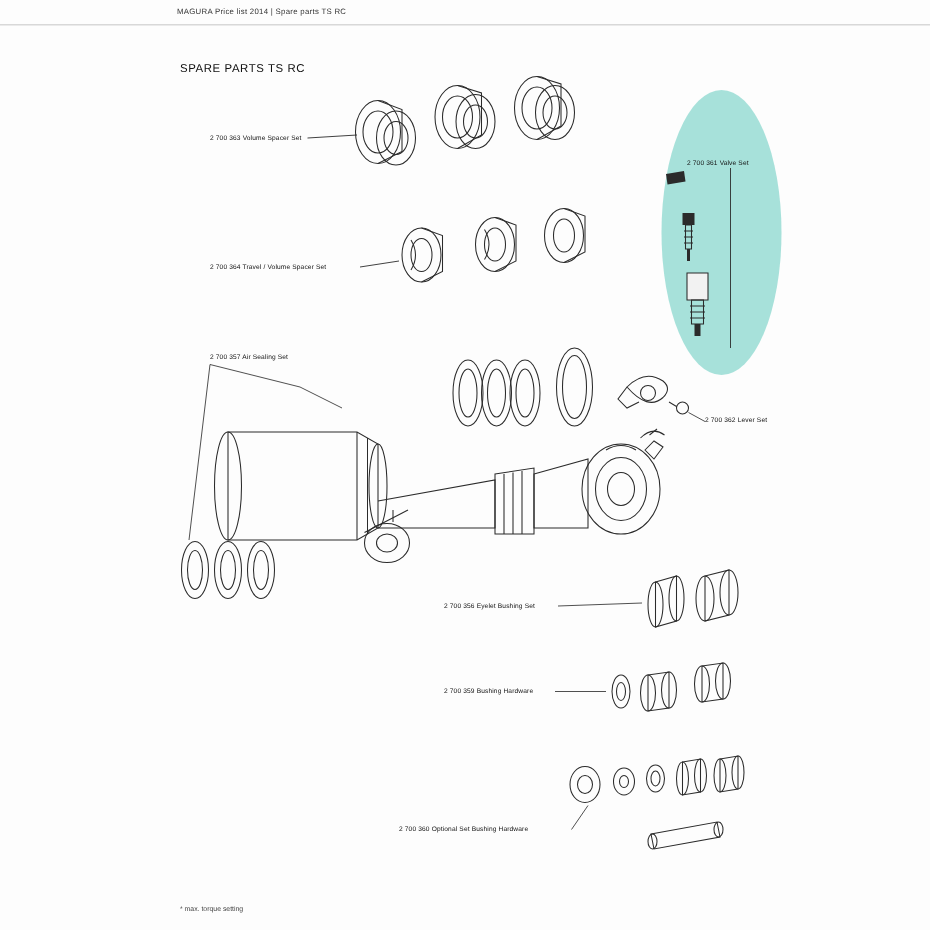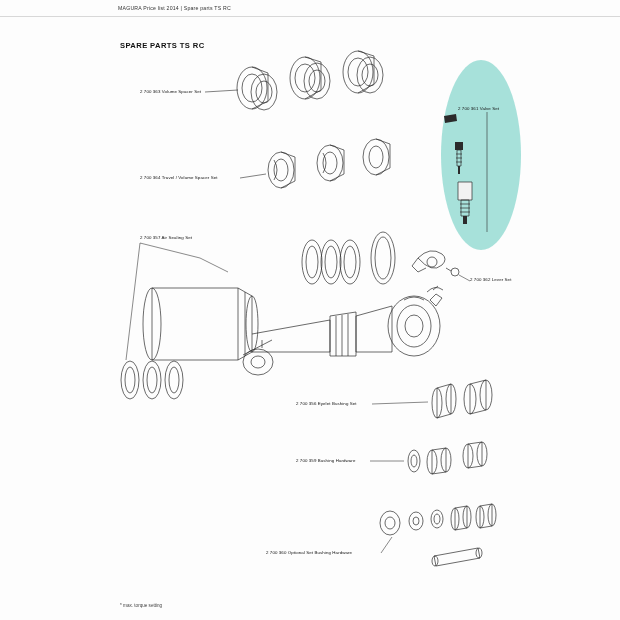--- a/index.html
+++ b/index.html
@@ -25,21 +25,21 @@
   }
   .rule{
     position:absolute;
     left:0;right:0;top:16px;
     height:1px;background:#d8d8d8;
   }
   .title{
     position:absolute;
     left:120px;top:41px;
     font-size:7.6px;
-    font-weight:bold;
+    font-weight:normal;
     letter-spacing:.4px;
     color:#111;
   }
   .footnote{
     position:absolute;
     left:120px;top:603px;
     font-size:4.6px;
     color:#444;
   }
   .label{

